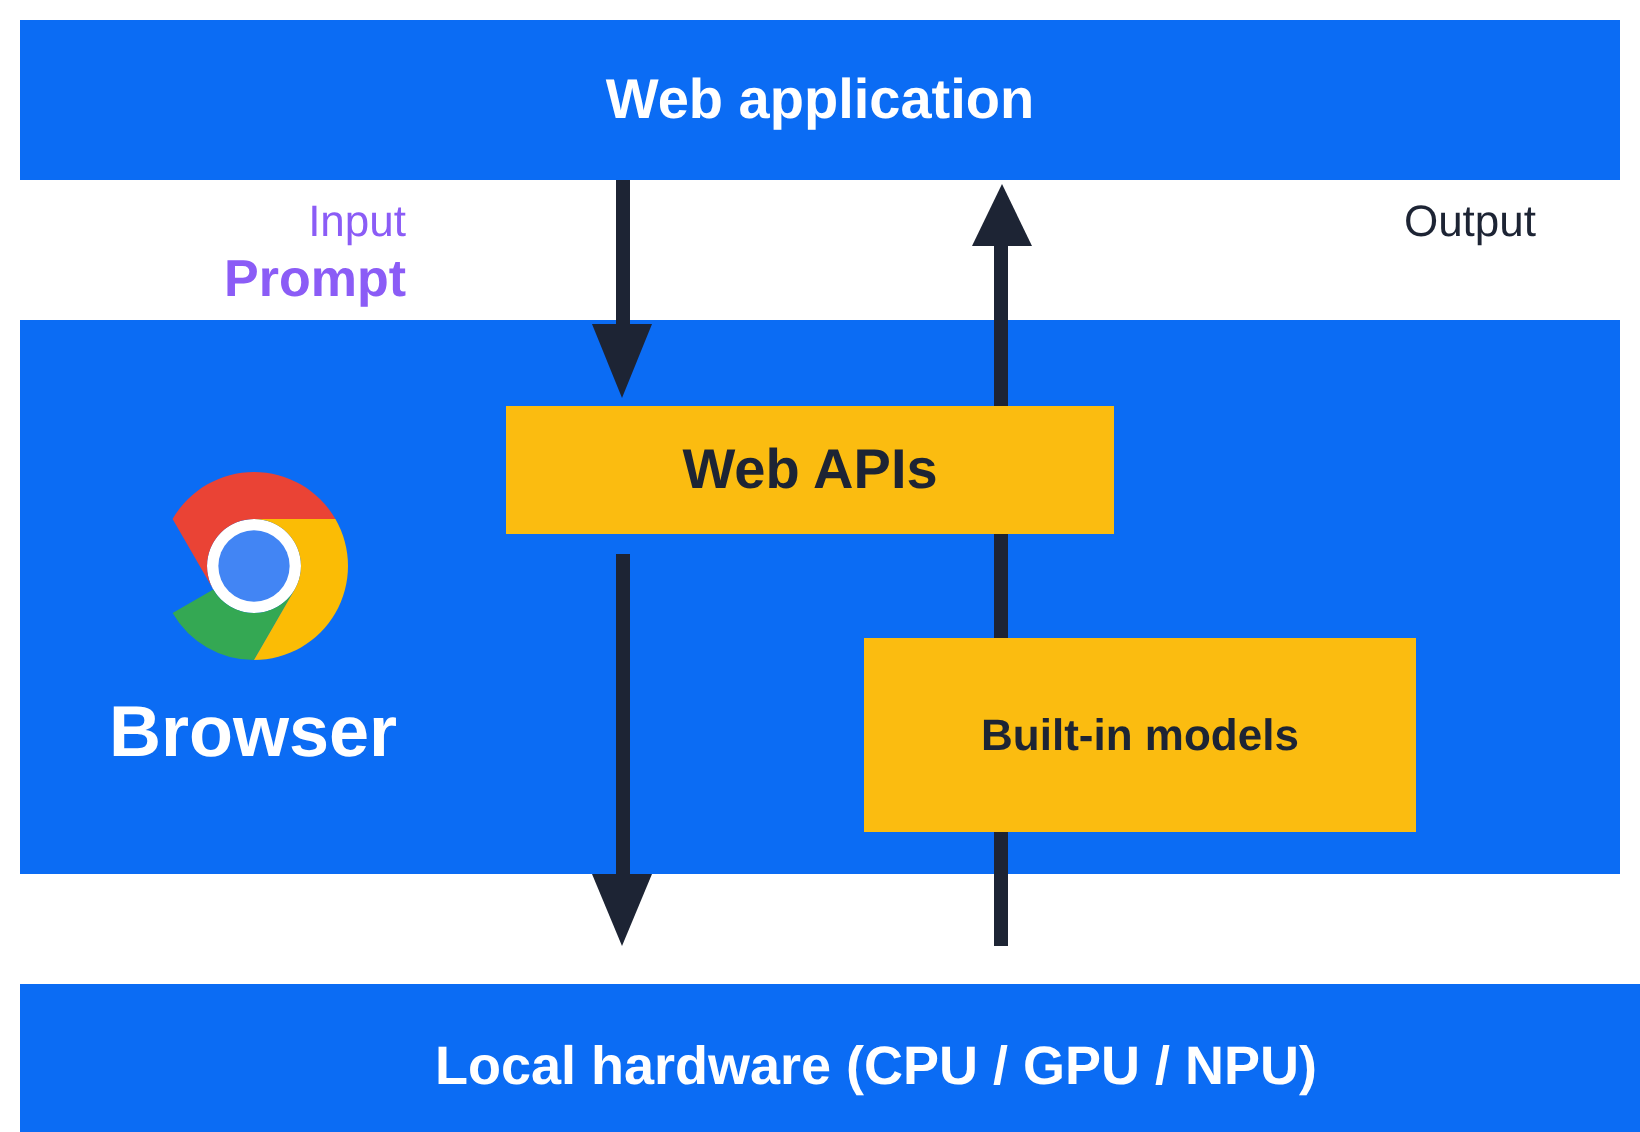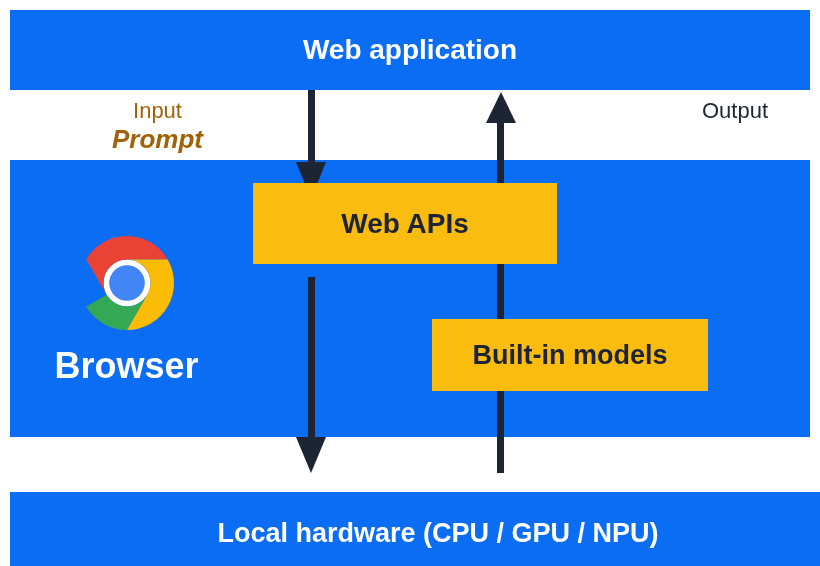--- a/index.html
+++ b/index.html
@@ -25,24 +25,24 @@
   }
   .top-bar    { top: 10px;  height: 80px; font-size: 28px; }
   .bottom-bar { top: 492px; height: 82px; font-size: 27px; padding-left: 28px; }
   .panel {
     position: absolute;
     left: 10px; top: 160px;
     width: 800px; height: 277px;
     background: #0b6cf4;
     z-index: 0;
   }
-  .io-left  { position: absolute; left: 112px; top: 97px;  text-align: center;  color: #a16207; z-index: 1; }
+  .io-left  { position: absolute; left: 112px; top: 97px;  text-align: right;  color: #8b5cf6; z-index: 1; }
   .io-right { position: absolute; right: 52px; top: 97px;  text-align: right; color: #1d2434; z-index: 1; }
   .io-caption { font-size: 22px; font-weight: normal; line-height: 28px; }
-  .io-value   { font-size: 26px; font-weight: bold;   line-height: 28px; font-style: italic; }
+  .io-value   { font-size: 26px; font-weight: bold;   line-height: 28px; }
   .vline {
     position: absolute;
     width: 7px;
     background: #1d2434;
     z-index: 1;
   }
   .line-down-top    { left: 308px; top: 90px;  height: 74px;  }
   .line-down-bottom { left: 308px; top: 277px; height: 162px; }
   .line-up          { left: 497px; top: 122px; height: 351px; }
   .tri {
@@ -59,22 +59,22 @@
     position: absolute;
     background: #fbbc10;
     color: #1d2434;
     font-weight: bold;
     display: flex;
     align-items: center;
     justify-content: center;
     text-align: center;
     z-index: 2;
   }
-  .ybox-webapis { left: 253px; top: 183px; width: 304px; height: 81px; font-size: 28px; }
-  .ybox-builtin { left: 432px; top: 319px; width: 276px; height: 72px; font-size: 27px;
+  .ybox-webapis { left: 253px; top: 203px; width: 304px; height: 64px; font-size: 28px; }
+  .ybox-builtin { left: 432px; top: 319px; width: 276px; height: 97px; font-size: 22px;
                   flex-direction: column; line-height: 33px; }
   .chrome-logo {
     position: absolute;
     left: 80px; top: 236px;
     width: 94px; height: 94px;
     z-index: 2;
   }
   .browser-label {
     position: absolute;
     left: 46px; top: 345px;

